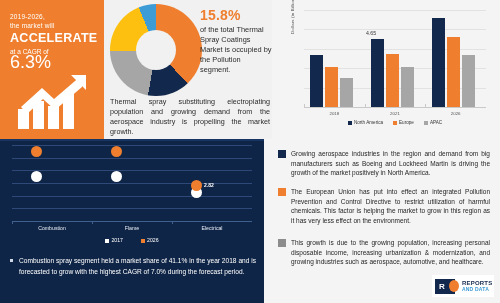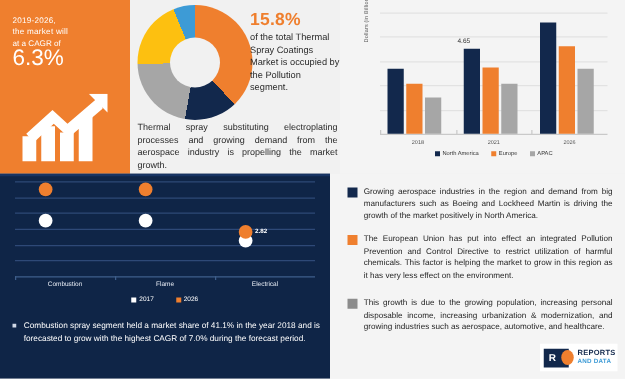--- a/index.html
+++ b/index.html
@@ -105,20 +105,21 @@
   .logo-t2{color:#3d9bd6;font-size:5px;font-weight:bold;letter-spacing:.2px;}
 </style>
 </head>
 <body>
 
 <div class="page">
 
   <div class="accel-panel">
     <div class="accel-l1">2019-2026,</div>
     <div class="accel-l2">the market will</div>
+    <div class="accel-big">ACCELERATE</div>
     <div class="accel-l3">at a CAGR of</div>
     <div class="accel-cagr">6.3%</div>
     <svg class="chart-icon" viewBox="0 0 84 56">
       <rect x="2" y="34" width="11" height="20" fill="#fff"></rect>
       <rect x="17" y="26" width="11" height="28" fill="#fff"></rect>
       <rect x="32" y="31" width="11" height="23" fill="#fff"></rect>
       <rect x="47" y="17" width="11" height="37" fill="#fff"></rect>
       <path d="M5 32 L26 13 L38 24 L66 0 L66 12 L39 35 L27 24 L11 39 Z" fill="#fff"></path>
       <path d="M55 0 L70 0 L70 15 Z" fill="#fff"></path>
     </svg>
@@ -127,21 +128,21 @@
   <div class="donut-wrap">
     <div class="donut" style="background: conic-gradient(rgb(239, 127, 46) 0deg, rgb(239, 127, 46) 136.44deg, rgb(18, 40, 76) 136.44deg, rgb(18, 40, 76) 190.08deg, rgb(166, 166, 166) 190.08deg, rgb(166, 166, 166) 268.2deg, rgb(253, 192, 16) 268.2deg, rgb(253, 192, 16) 338.04deg, rgb(61, 155, 214) 338.04deg, rgb(61, 155, 214) 360deg);"></div>
     <div class="donut-hole"></div>
   </div>
 
   <div class="stat-block">
     <div class="stat-num">15.8%</div>
     <div class="stat-txt">of the total Thermal Spray Coatings Market is occupied by the Pollution segment.</div>
   </div>
 
-  <div class="lead-para">Thermal spray substituting electroplating processes and growing demand from the aerospace industry is propelling the market growth.</div>
+  <div class="lead-para">Thermal spray substituting electroplating population and growing demand from the aerospace industry is propelling the market growth.</div>
 
   <div class="bar-panel">
     <div class="ytitle">Dollars (in Billion)</div>
     <div class="bar-plot" id="barPlot">
       <div class="axisline"></div>
     <div class="gridline" style="top: 77.6px;"></div>
         <div class="gridline" style="top: 58.2px;"></div>
         <div class="gridline" style="top: 38.8px;"></div>
         <div class="gridline" style="top: 19.4px;"></div>
         <div class="gridline" style="top: 0px;"></div>

